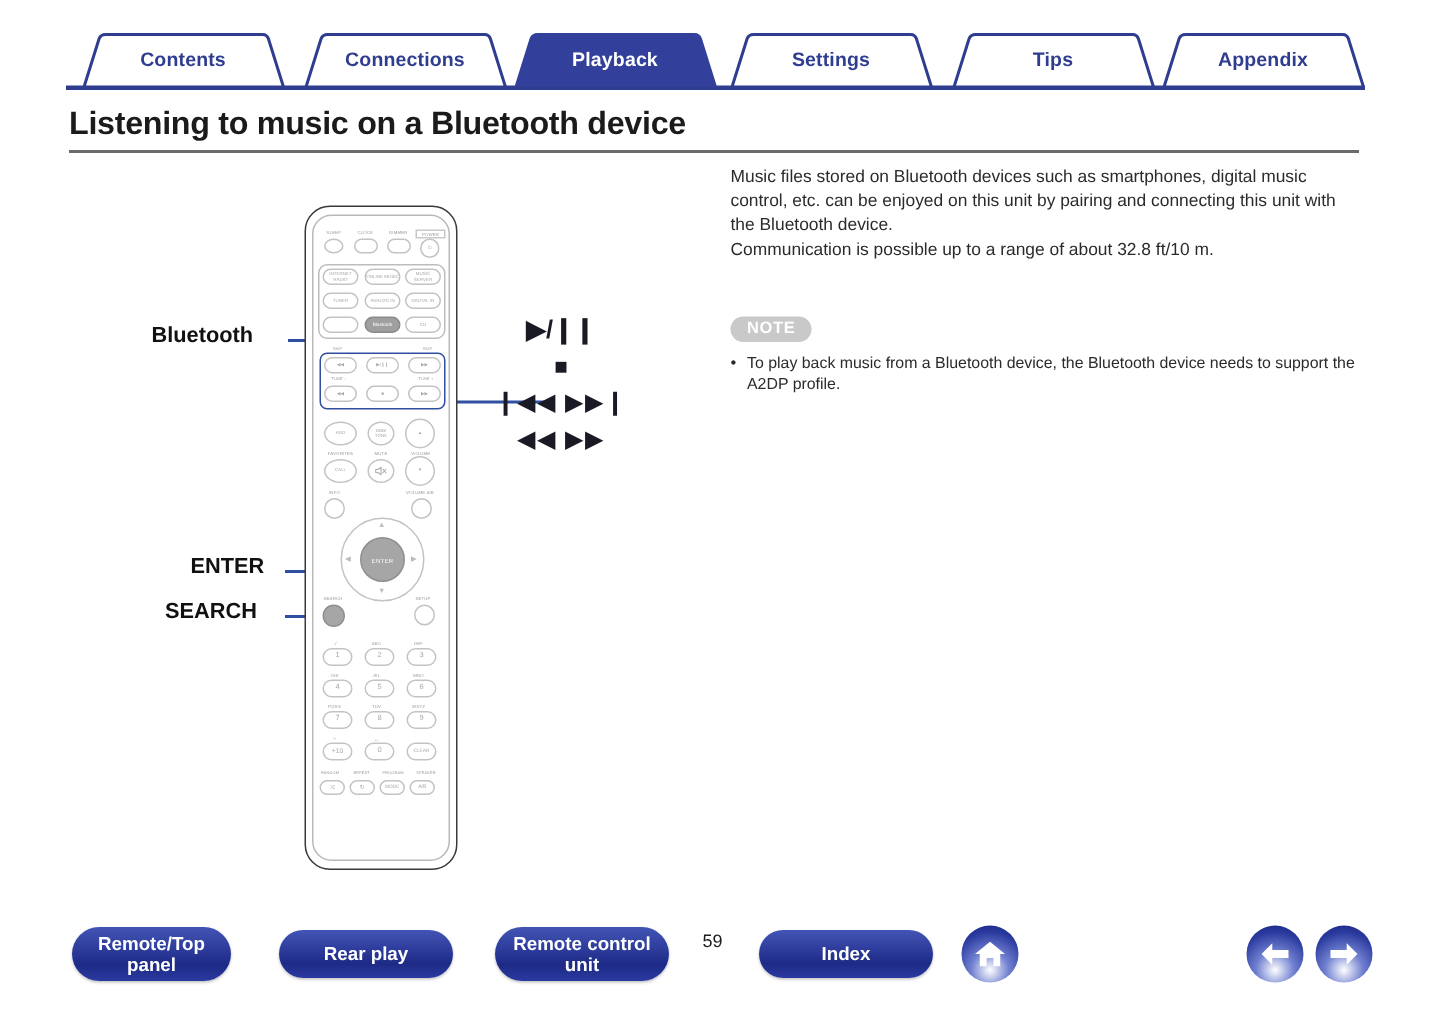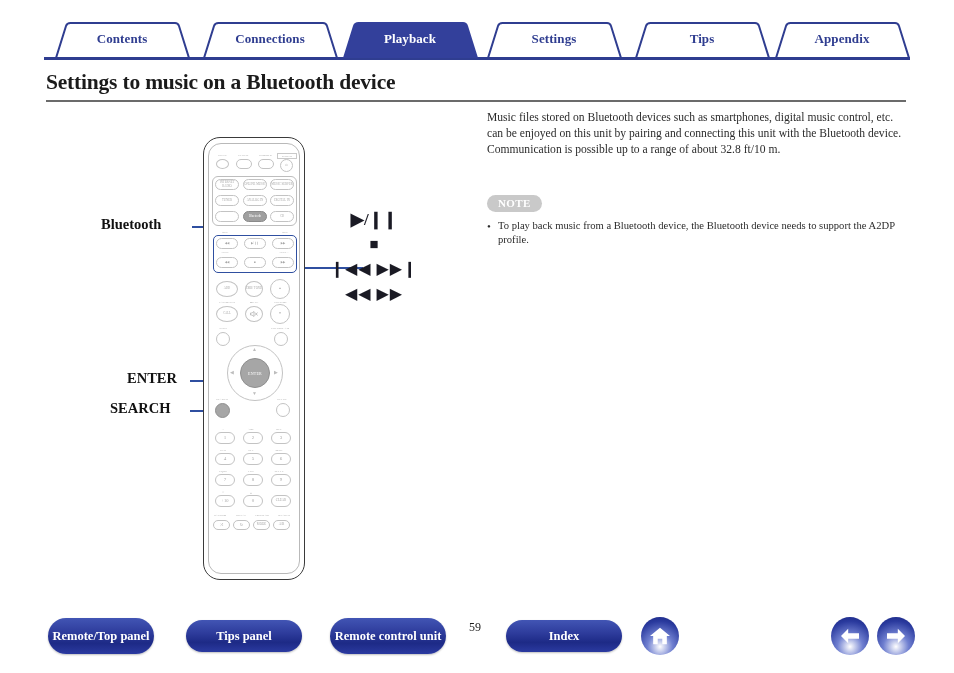--- a/index.html
+++ b/index.html
@@ -7,21 +7,20 @@
     margin: 0; padding: 0;
     width: 954px; height: 673px;
     background: #ffffff;
     font-family: "Liberation Sans", sans-serif;
     overflow: hidden;
   }
   #page {
     position: relative;
     width: 856px; height: 673px;
     background: #ffffff;
-    font-family: Liberation Serif, serif;
   }
 
   
   #tabbar {
     position: absolute; left: 44px; top: 22px;
     width: 866px; height: 38px;
   }
   .tab {
     position: absolute; top: 0; height: 36px;
     display: flex; align-items: center; justify-content: center;
@@ -231,21 +230,21 @@
 
     <div class="tab" style="left:720px;width:156px;">
       <svg class="tabshape" viewBox="0 0 156 36" preserveAspectRatio="none">
         <path d="M12 36 L22 4 Q23 1 26.5 1 L131 1 Q134 1 135 4 L145 36 Z" fill="#ffffff" stroke="#2f3d90" stroke-width="2"></path>
       </svg>
       <span class="tabtext">Appendix</span>
     </div>
   </div>
   <div id="tabrule"></div>
 
-  <div id="title">Settings to music on a Bluetooth device</div>
+  <div id="title">Listening to music on a Bluetooth device</div>
   <div id="titlerule"></div>
 
   <div id="rightcol">
     <div id="intro">
       <p>Music files stored on Bluetooth devices such as smartphones, digital music control, etc. can be enjoyed on this unit by pairing and connecting this unit with the Bluetooth device.</p>
       <p>Communication is possible up to a range of about 32.8 ft/10 m.</p>
     </div>
     <div id="noteblock">
       <span id="notebadge">NOTE</span>
       <div class="noteitem">
@@ -384,21 +383,21 @@
     <div class="rlabel" style="left:46px; top:376px; width:24px; font-size:2.6px;">PROGRAM</div>
     <div class="rlabel" style="left:68px; top:376px; width:24px; font-size:2.6px;">SPEAKER</div>
 
     <div class="rbtn oval" style="left:9px;  top:382px; width:17px; height:10px; font-size:4px;">⤨</div>
     <div class="rbtn oval" style="left:29px; top:382px; width:17px; height:10px; font-size:4px;">↻</div>
     <div class="rbtn oval" style="left:49px; top:382px; width:17px; height:10px; font-size:3.2px;">MODE</div>
     <div class="rbtn oval" style="left:69px; top:382px; width:17px; height:10px; font-size:3.4px;">A/B</div>
   </div>
 
   <div class="pill" style="left:48px; top:618px; width:106px; height:36px;">Remote/Top panel</div>
-  <div class="pill" style="left:186px; top:620px; width:116px; height:32px;">Tips panel</div>
+  <div class="pill" style="left:186px; top:620px; width:116px; height:32px;">Rear play</div>
   <div class="pill" style="left:330px; top:618px; width:116px; height:36px;">Remote control unit</div>
 
   <div id="pagenum">59</div>
 
   <div class="pill" style="left:506px; top:620px; width:116px; height:32px;">Index</div>
 
   <div class="circbtn" style="left:641px; top:617px;">
     <svg width="22" height="20" viewBox="0 0 24 22">
       <path d="M12 2 L23 11 H19.5 V20 H14.5 V14 H9.5 V20 H4.5 V11 H1 Z" fill="#ffffff"></path>
     </svg>

